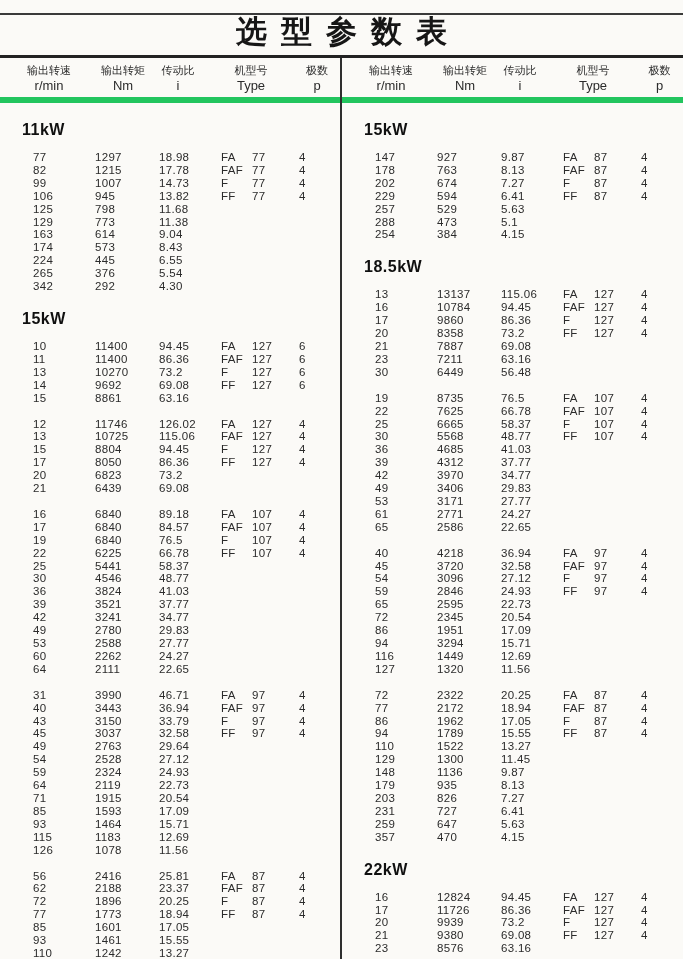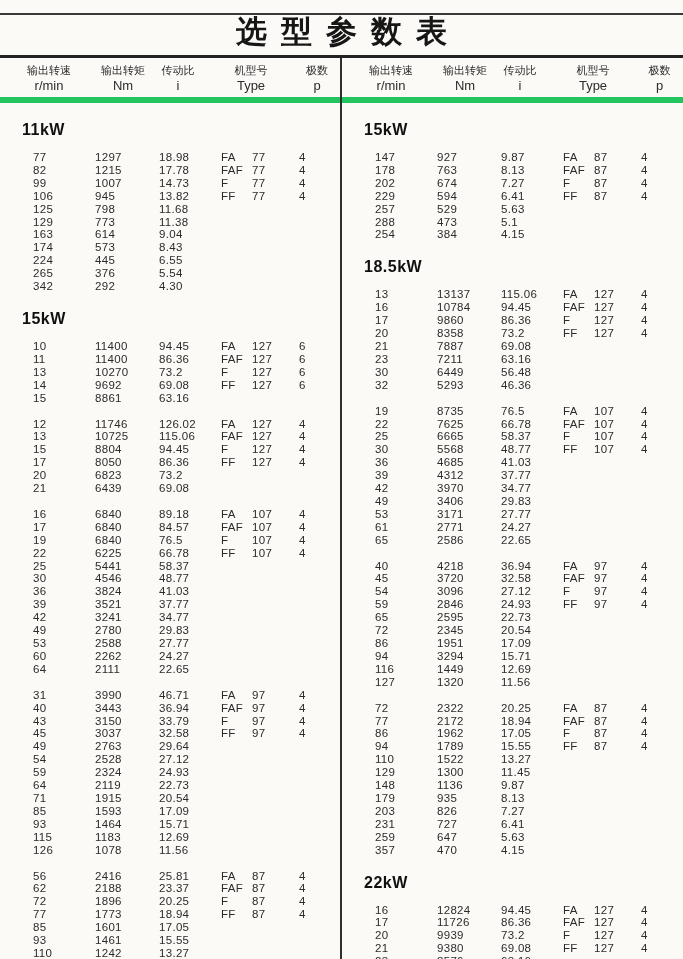--- a/index.html
+++ b/index.html
@@ -691,28 +691,20 @@
               <span class="c"></span>
             </div>
             <div class="row">
               <span class="c">30</span>
               <span class="c">6449</span>
               <span class="c">56.48</span>
               <span class="c"></span>
               <span class="c"></span>
               <span class="c"></span>
             </div>
-            <div class="row">
-              <span class="c">32</span>
-              <span class="c">5293</span>
-              <span class="c">46.36</span>
-              <span class="c"></span>
-              <span class="c"></span>
-              <span class="c"></span>
-            </div>
           </div>
           <div class="block">
             <div class="row">
               <span class="c">19</span>
               <span class="c">8735</span>
               <span class="c">76.5</span>
               <span class="c">FA</span>
               <span class="c">107</span>
               <span class="c">4</span>
             </div>

